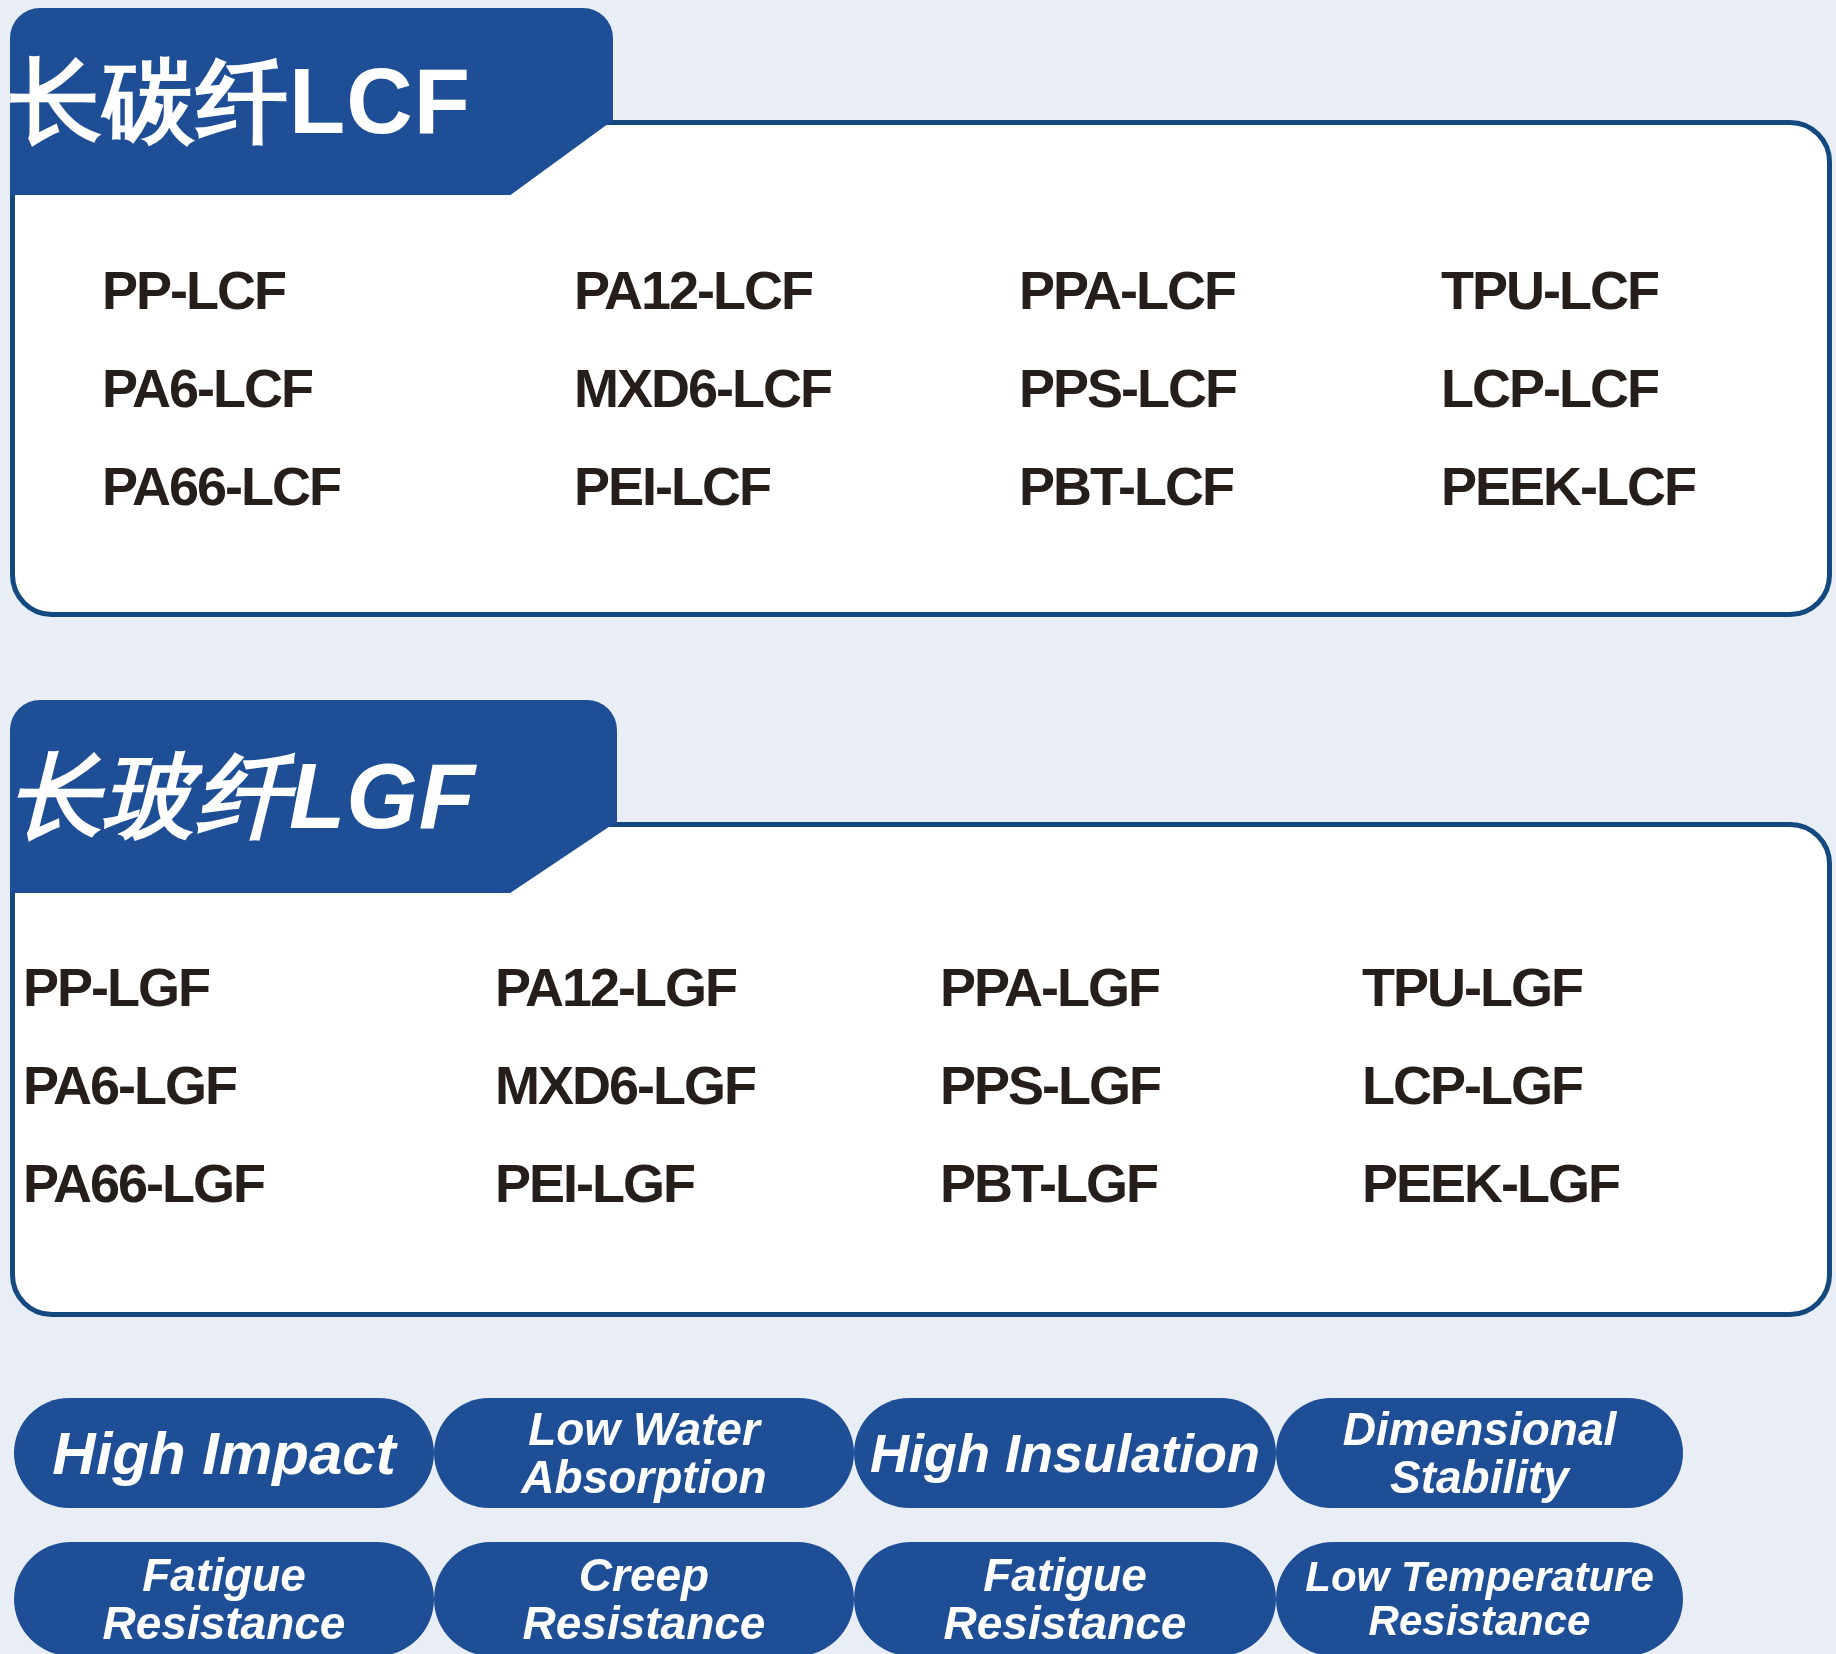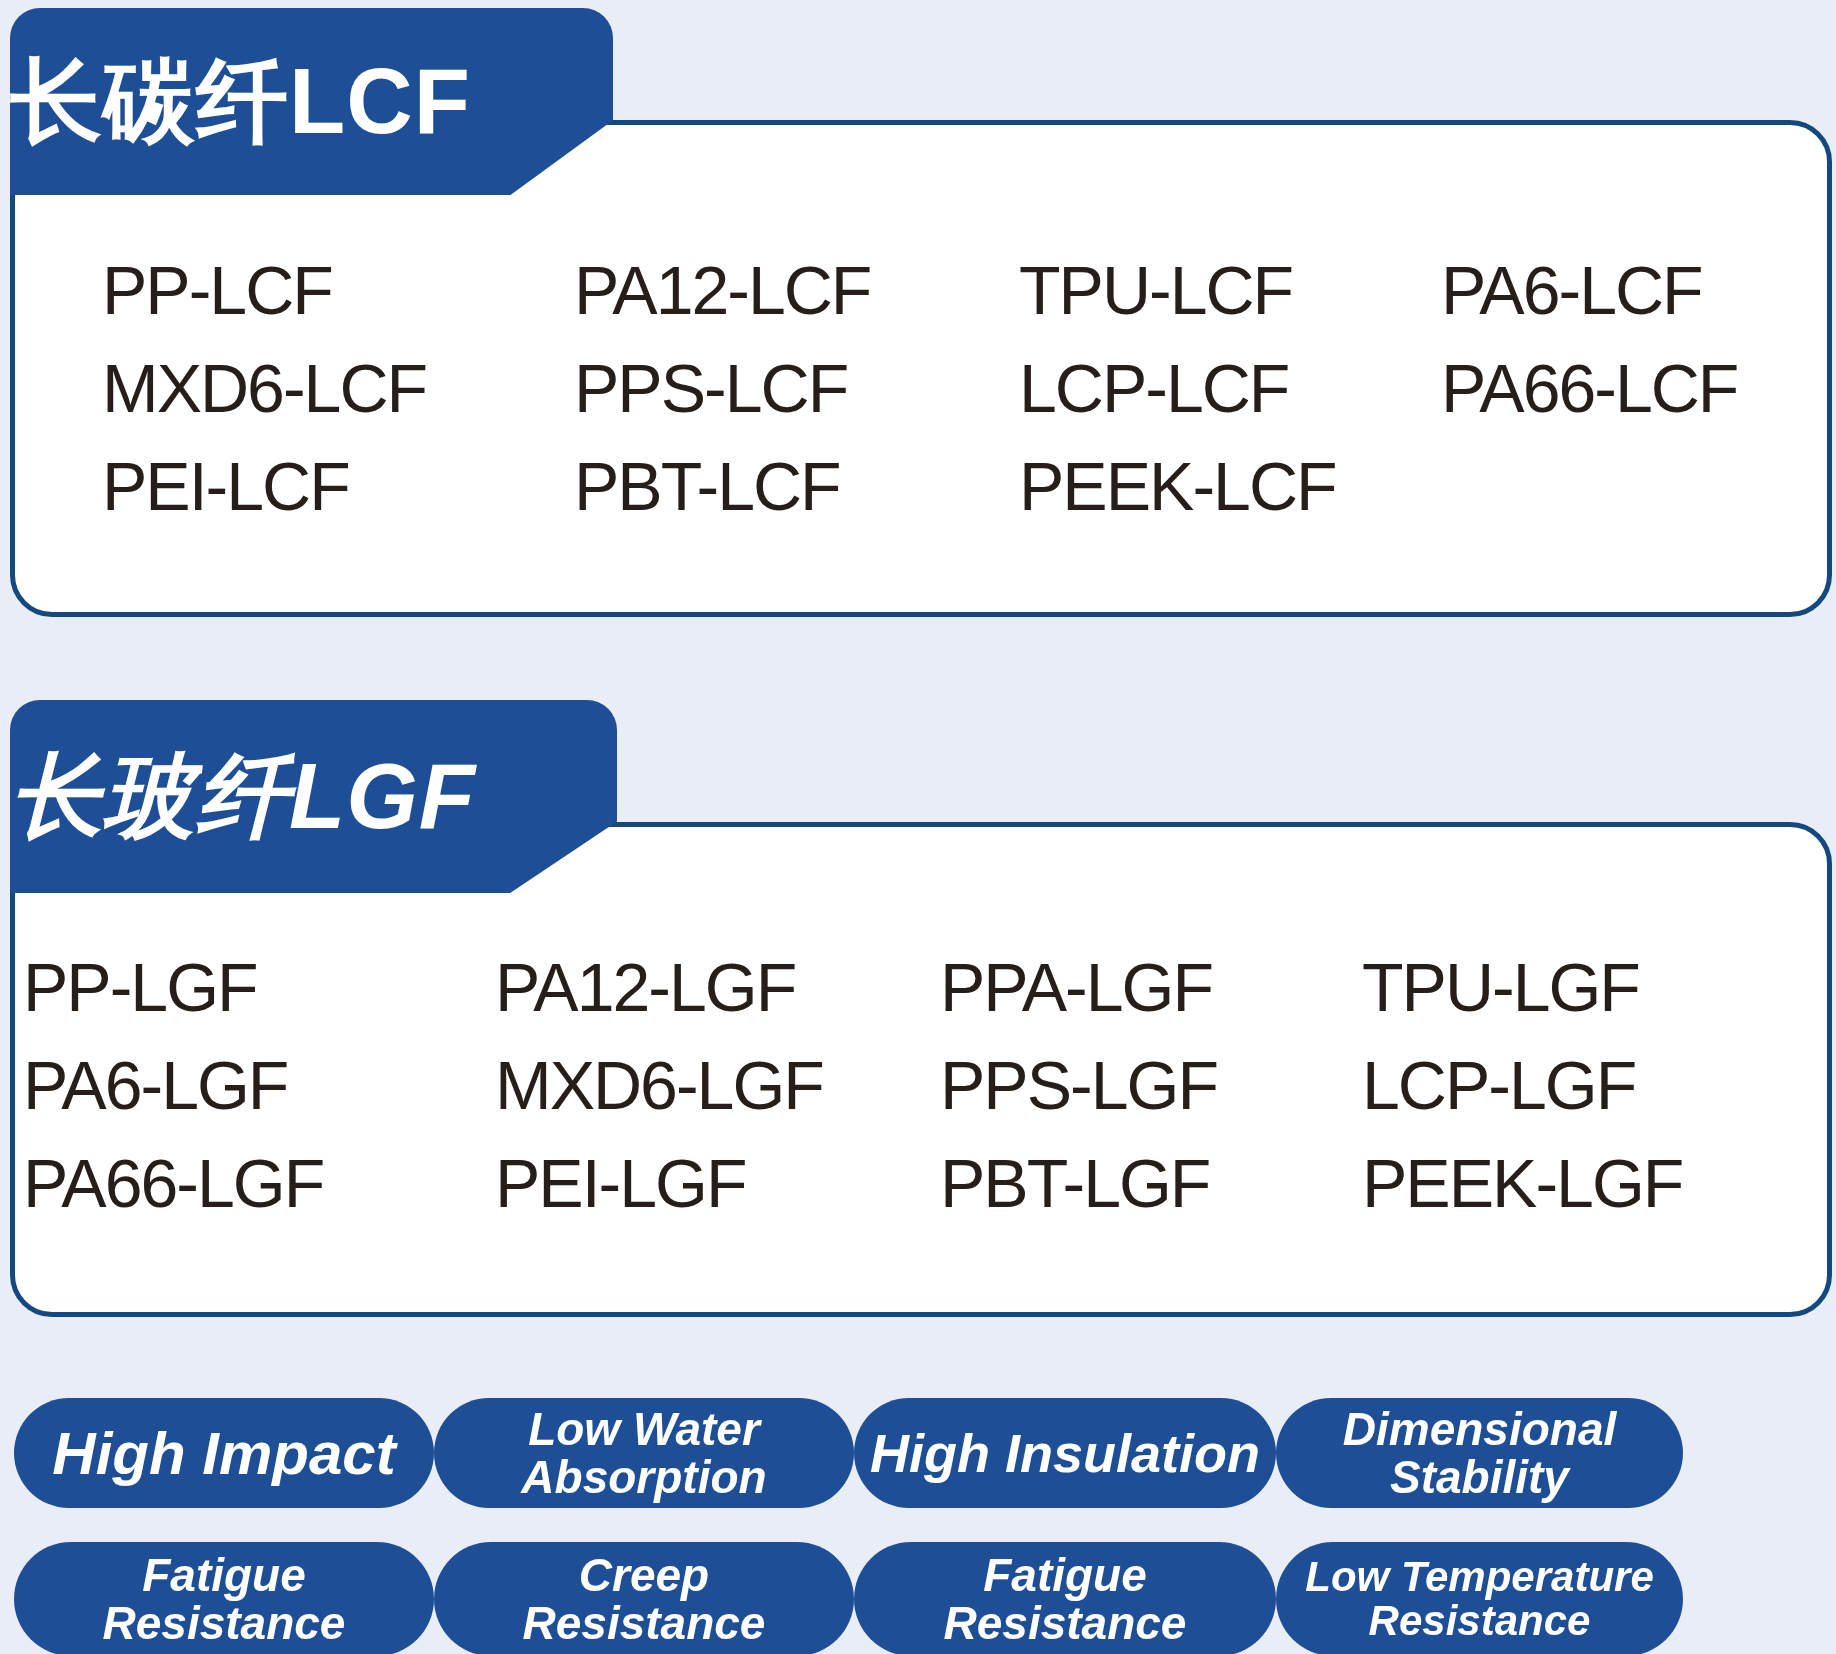--- a/index.html
+++ b/index.html
@@ -54,22 +54,22 @@
     display: grid;
     grid-template-columns: 472px 445px 422px auto;
     padding-left: 87px;
   }
   #card1 .materials { padding-top: 116px; }
   #card2 .materials { padding-top: 111px; padding-left: 8px; }
   .materials .cell {
     height: 98px;
     display: flex;
     align-items: center;
-    font-size: 68px;
-    font-weight: normal;
+    font-size: 54px;
+    font-weight: bold;
     letter-spacing: -2px;
     color: #251e1a;
     white-space: nowrap;
   }
   
   .pills {
     position: absolute;
     left: 14px;
     width: 1832px;
     display: flex;
@@ -107,20 +107,21 @@
 
 <div class="page">
 
   <div class="tab" id="tab1">
     <span>长碳纤LCF</span>
   </div>
   <div class="card" id="card1">
     <div class="materials">
         <div class="cell">PP-LCF</div>
         <div class="cell">PA12-LCF</div>
+        <div class="cell">PPA-LCF</div>
         <div class="cell">TPU-LCF</div>
         <div class="cell">PA6-LCF</div>
         <div class="cell">MXD6-LCF</div>
         <div class="cell">PPS-LCF</div>
         <div class="cell">LCP-LCF</div>
         <div class="cell">PA66-LCF</div>
         <div class="cell">PEI-LCF</div>
         <div class="cell">PBT-LCF</div>
         <div class="cell">PEEK-LCF</div>
       </div>

